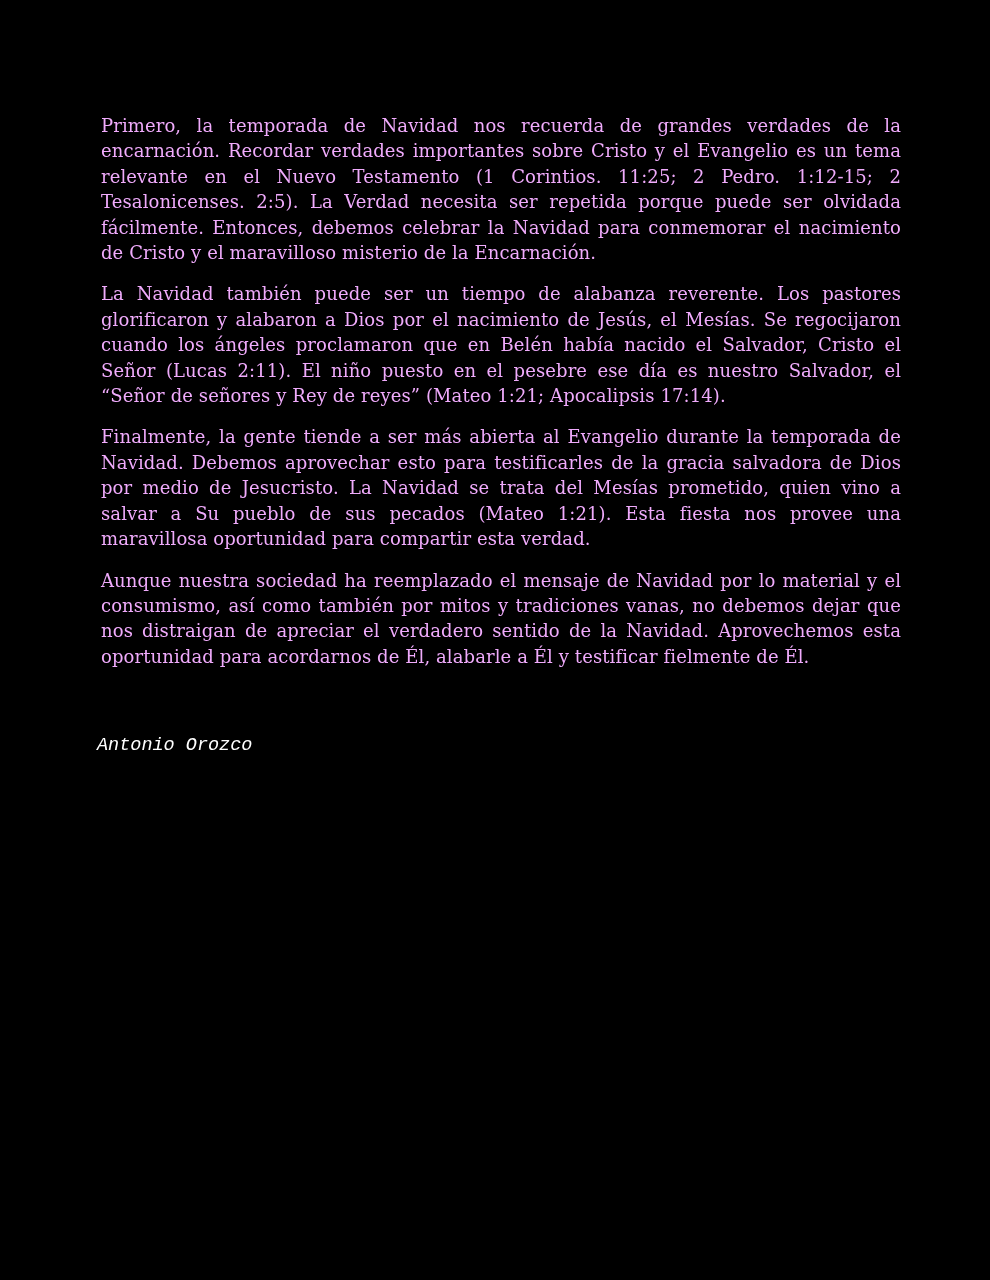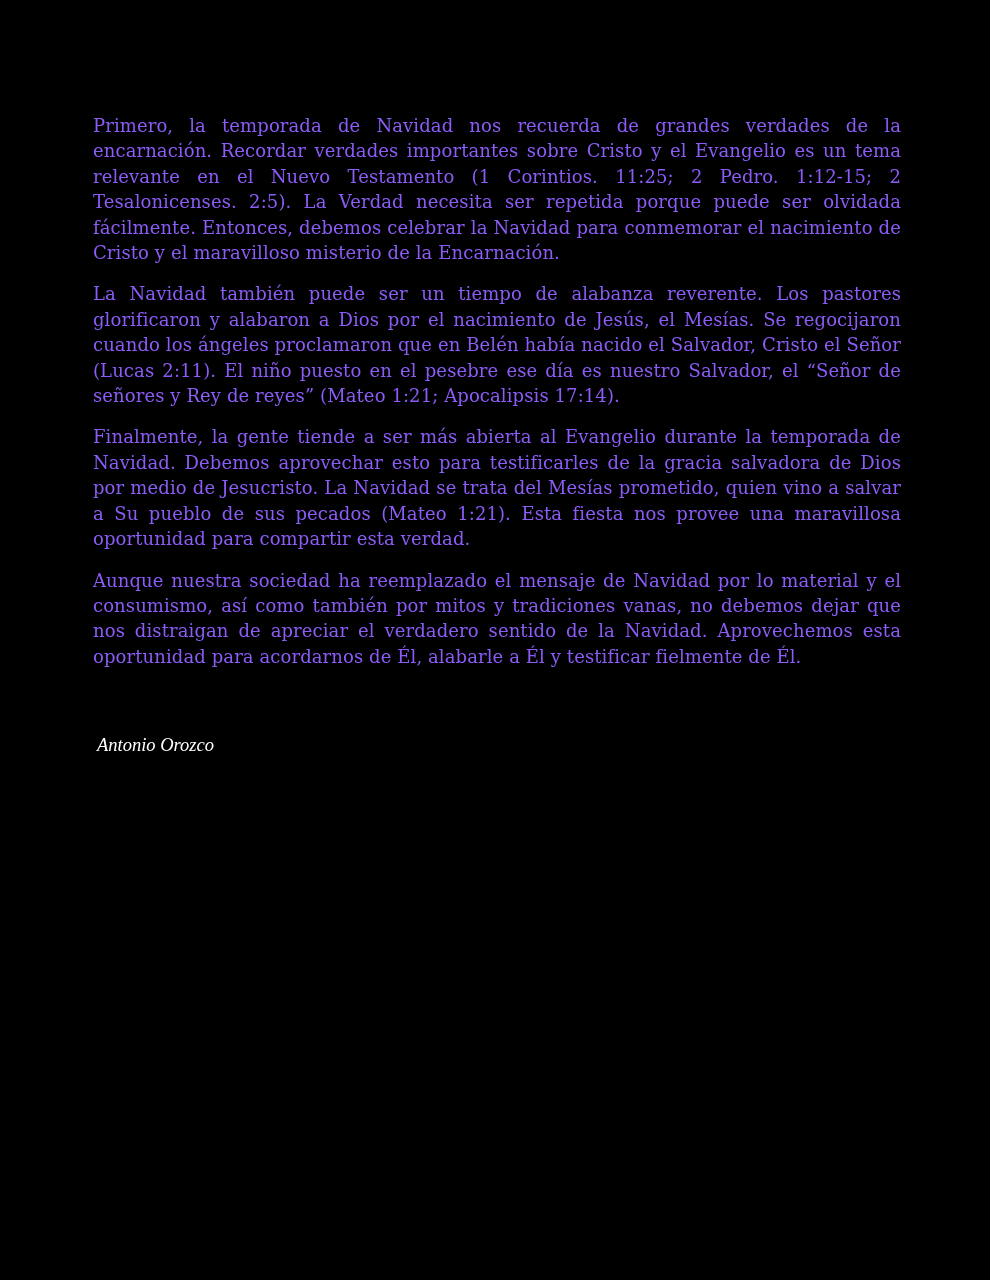--- a/index.html
+++ b/index.html
@@ -10,31 +10,31 @@
   .page {
     position: relative;
     width: 990px;
     height: 1280px;
     background: #000000;
     box-sizing: border-box;
     padding: 113px 89px 0 89px;
     overflow: hidden;
   }
   .doc-body p {
-    color: #8b5cf6;
+    color: #f0abfc;
     font-family: "DejaVu Serif", "Liberation Serif", serif;
     font-size: 18px;
     line-height: 25.4px;
     text-align: justify;
-    margin: 0 0 16px 4px;
+    margin: 0 0 16px 12px;
     letter-spacing: 0.1px;
   }
   .signature {
     color: #ffffff;
-    font-family: Liberation Serif, serif;
+    font-family: Liberation Mono, monospace;
     font-style: italic;
     font-size: 18.5px;
     margin-top: 66px;
     padding-left: 8px;
   }
 </style>
 </head>
 <body>
 
 <div class="page">

